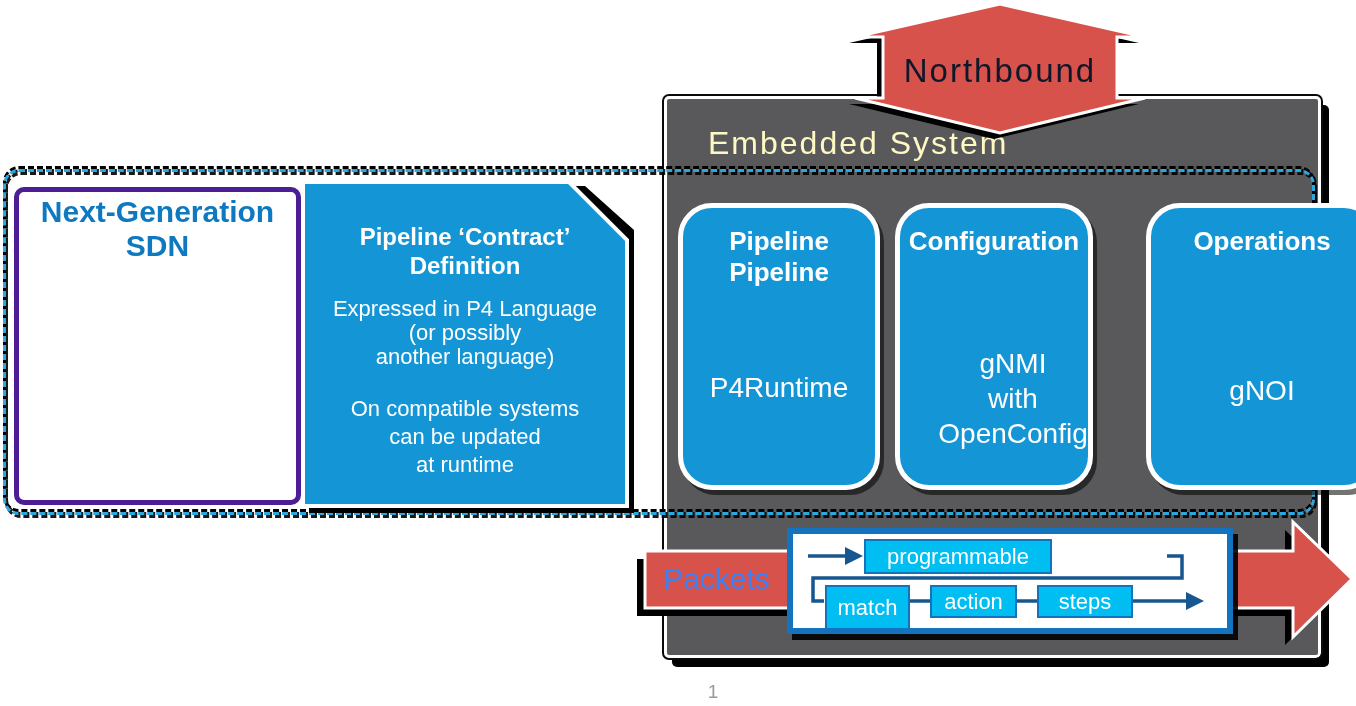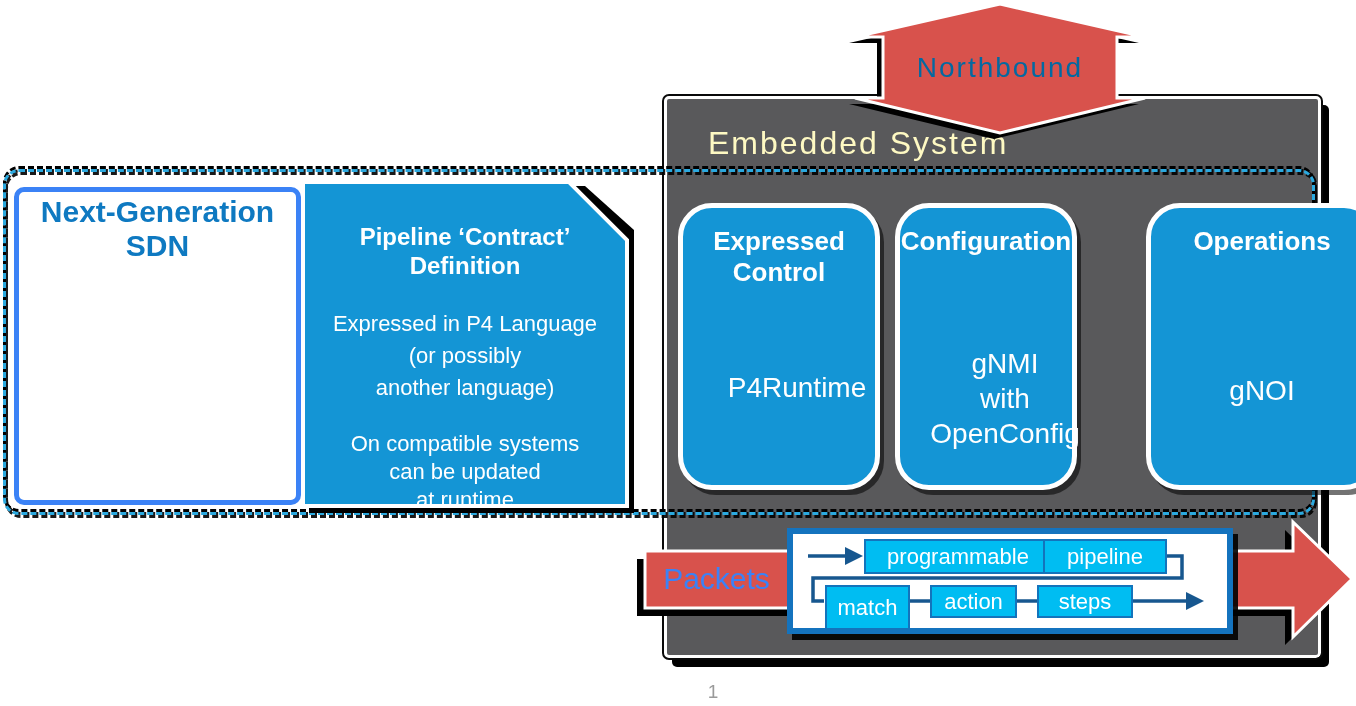--- a/index.html
+++ b/index.html
@@ -24,56 +24,56 @@
   .dashed-region{
     position:absolute;left:3px;top:169px;width:1312px;height:346px;
     border:3px dashed #2BA9DF;border-radius:16px;box-sizing:border-box;
     filter:drop-shadow(0px -3px 0 #000) drop-shadow(2px 3px 0 rgba(0,0,0,0.9));
     z-index:2;pointer-events:none;
   }
 
   
   .left-box{
     position:absolute;left:14px;top:187px;width:287px;height:318px;
-    background:#ffffff;border:5px solid #3b82f6;border-radius:10px;
+    background:#ffffff;border:5px solid #4c1d95;border-radius:10px;
     box-sizing:border-box;z-index:3;text-align:center;
   }
   .left-title{color:#0E79C1;font-weight:bold;font-size:30px;line-height:34px;margin-top:3px;}
   .left-body{color:#4D4D4F;font-weight:bold;font-size:27px;line-height:33px;margin-top:3px;}
 
   
   .contract-svg{position:absolute;left:0;top:0;z-index:3;pointer-events:none;}
   .contract-text{
     position:absolute;left:303px;top:182px;width:324px;height:324px;
     z-index:4;color:#ffffff;text-align:center;
   }
   .contract-title{font-weight:bold;font-size:24px;line-height:29px;margin-top:40px;}
-  .contract-para1{font-size:22px;line-height:32px;margin-top:28px;}
+  .contract-para1{font-size:22px;line-height:24px;margin-top:17px;}
   .contract-para2{font-size:22px;line-height:28px;margin-top:26px;}
 
   
   .sys-box{
     position:absolute;top:203px;height:287px;background:#1495D5;
     border:5px solid #ffffff;border-radius:34px;box-sizing:border-box;
     box-shadow:4px 5px 0 rgba(0,0,0,0.55);z-index:3;color:#ffffff;text-align:center;
   }
   .sys-box .sys-title{margin-top:18px;font-weight:bold;font-size:26px;line-height:31px;}
   .sys-box .sys-body{position:absolute;left:0;width:100%;font-size:28px;line-height:35px;}
   .sys-box-1{left:678px;width:202px;}
-  .sys-box-2{left:895px;width:182px;}
+  .sys-box-2{left:895px;width:198px;}
   .sys-box-3{left:1146px;width:232px;}
-  .sys-box-1 .sys-body{top:162px;padding-left:18px;}
+  .sys-box-1 .sys-body{top:162px;}
   .sys-box-2 .sys-body{top:138px;padding-left:19px;}
   .sys-box-3 .sys-body{top:165px;}
 
   
   .arrows-svg{position:absolute;left:0;top:0;z-index:5;pointer-events:none;}
   .northbound-label{
     position:absolute;left:860px;top:52px;width:280px;text-align:center;
-    color:#0369a1;font-size:28px;letter-spacing:2px;z-index:6;
+    color:#0f172a;font-size:33px;letter-spacing:2px;z-index:6;
   }
   .packets-label{
     position:absolute;left:645px;top:562px;width:143px;text-align:center;
     color:#3b82f6;font-size:30px;z-index:6;
   }
 
   
   .pipeline-box{
     position:absolute;left:787px;top:528px;width:446px;height:106px;
     background:#ffffff;border:6px solid #1473BE;box-sizing:border-box;
@@ -121,21 +121,21 @@
 Definition</div>
     <div class="contract-para1 pre">Expressed in P4 Language
 (or possibly
 another language)</div>
     <div class="contract-para2 pre">On compatible systems
 can be updated
 at runtime</div>
   </div>
 
   <div class="sys-box sys-box-1">
-    <div class="sys-title pre">Expressed Control</div>
+    <div class="sys-title pre">Pipeline Pipeline</div>
     <div class="sys-body pre">P4Runtime</div>
   </div>
   <div class="sys-box sys-box-2">
     <div class="sys-title pre">Configuration</div>
     <div class="sys-body pre">gNMI
 with
 OpenConfig</div>
   </div>
   <div class="sys-box sys-box-3">
     <div class="sys-title pre">Operations</div>
@@ -162,23 +162,20 @@
       <path d="M910,601 L930,601"></path>
       <path d="M1017,601 L1037,601"></path>
       <path d="M1133,601 L1186,601"></path>
     </g>
     <polygon points="845,547 863,556 845,565" fill="#17578F"></polygon>
     <polygon points="1186,592 1204,601 1186,610" fill="#17578F"></polygon>
   </svg>
   <div class="flow-chip chip-programmable">
     <span>programmable</span>
   </div>
-  <div class="flow-chip chip-pipeline">
-    <span>pipeline</span>
-  </div>
   <div class="flow-chip chip-match">
     <span>match</span>
   </div>
   <div class="flow-chip chip-action">
     <span>action</span>
   </div>
   <div class="flow-chip chip-steps">
     <span>steps</span>
   </div>
 

